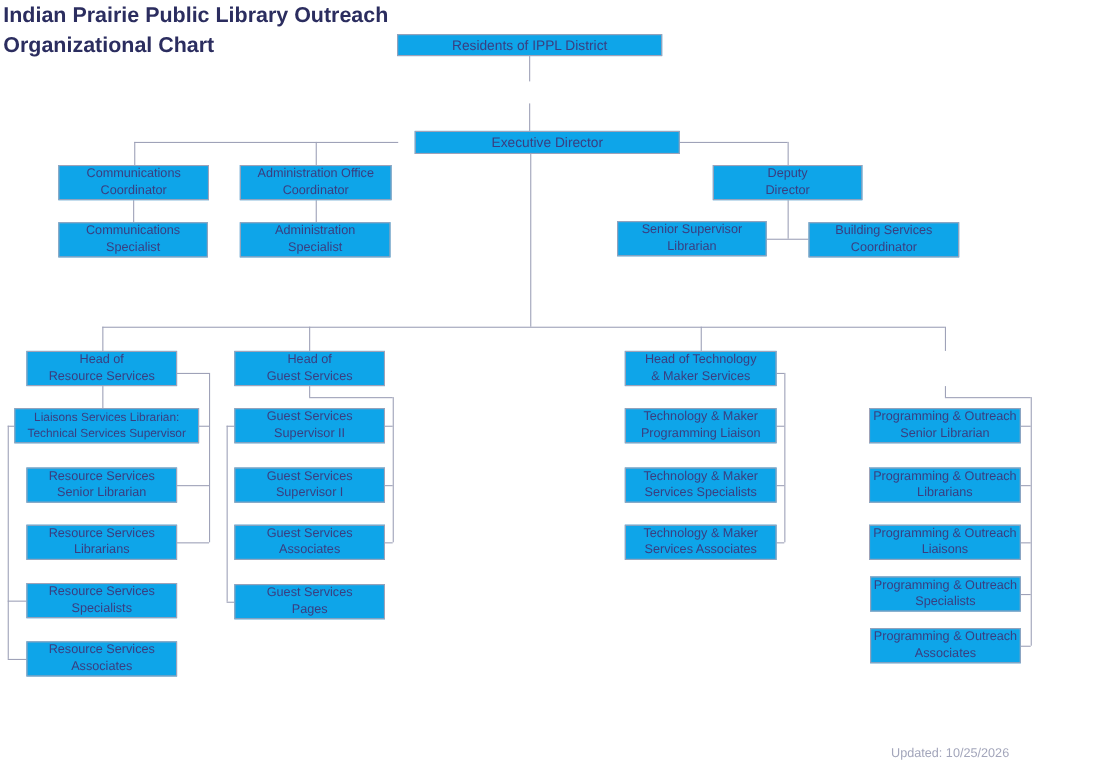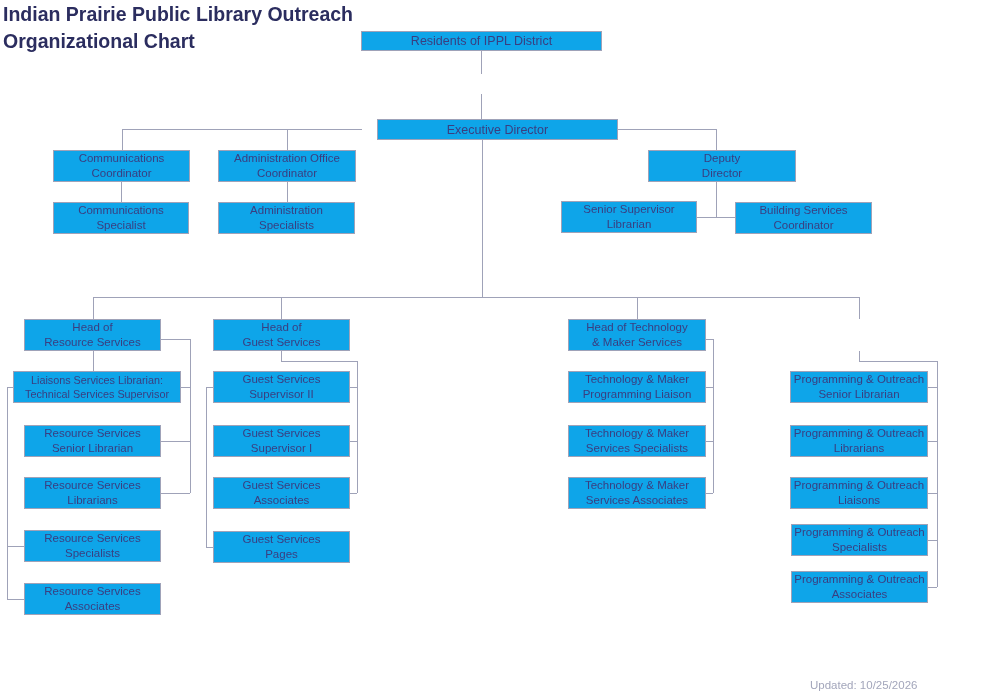--- a/index.html
+++ b/index.html
@@ -89,26 +89,26 @@
     <div class="seg" style="left: 928px; top: 441px; width: 9px; height: 1px;"></div>
     <div class="seg" style="left: 928px; top: 493px; width: 9px; height: 1px;"></div>
     <div class="seg" style="left: 928px; top: 540px; width: 9px; height: 1px;"></div>
     <div class="seg" style="left: 928px; top: 587px; width: 9px; height: 1px;"></div>
     <div class="node lg" style="left: 361px; top: 31px; width: 241px; height: 20px;">Residents of IPPL District</div>
     <div class="node lg" style="left: 361px; top: 119px; width: 241px; height: 21px; margin-left: 16px;">Executive Director</div>
     <div class="node" style="left: 53px; top: 150px; width: 137px; height: 32px;">Communications
 Coordinator</div>
     <div class="node" style="left: 218px; top: 150px; width: 138px; height: 32px;">Administration Office
 Coordinator</div>
-    <div class="node" style="left: 648px; top: 150px; width: 148px; height: 32px;">Deputy
+    <div class="node" style="left: 648px; top: 150px; width: 136px; height: 32px;">Deputy
 Director</div>
     <div class="node" style="left: 53px; top: 202px; width: 136px; height: 32px;">Communications
 Specialist</div>
     <div class="node" style="left: 218px; top: 202px; width: 137px; height: 32px;">Administration
-Specialists</div>
+Specialist</div>
     <div class="node" style="left: 561px; top: 201px; width: 136px; height: 32px;">Senior Supervisor
 Librarian</div>
     <div class="node" style="left: 735px; top: 202px; width: 137px; height: 32px;">Building Services
 Coordinator</div>
     <div class="node" style="left: 24px; top: 319px; width: 137px; height: 32px;">Head of
 Resource Services</div>
     <div class="node" style="left: 213px; top: 319px; width: 137px; height: 32px;">Head of
 Guest Services</div>
     <div class="node" style="left: 568px; top: 319px; width: 138px; height: 32px;">Head of Technology
 &amp; Maker Services</div>

